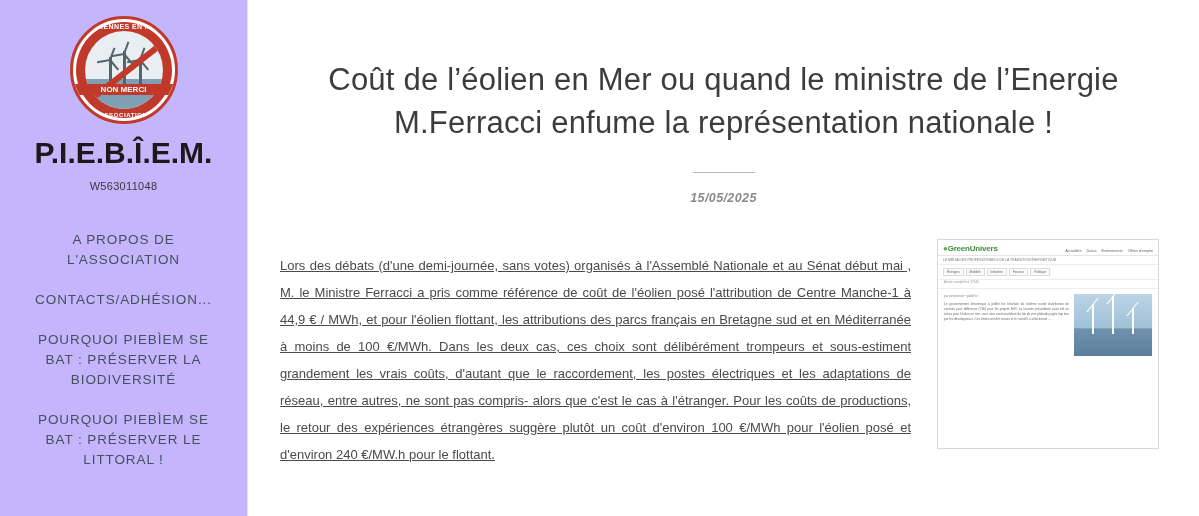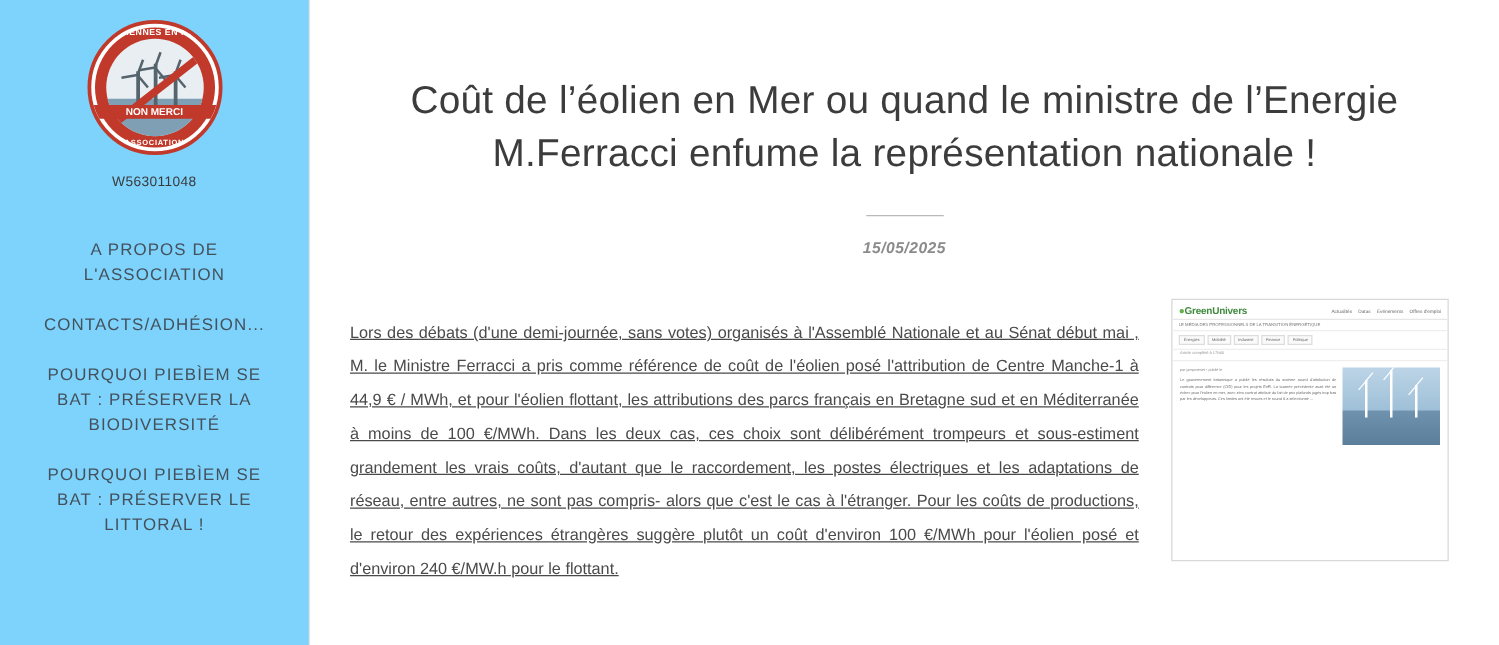--- a/index.html
+++ b/index.html
@@ -18,21 +18,21 @@
     height: 516px;
     display: flex;
     background: #ffffff;
   }
 
   
   .sidebar {
     width: 248px;
     min-width: 248px;
     height: 516px;
-    background: #7dd3fc;
+    background: #c4b5fd;
     border-right: 1px solid #e2e2e2;
     display: flex;
     flex-direction: column;
     align-items: center;
     padding-top: 16px;
     overflow: hidden;
   }
   .logo-badge {
     width: 108px;
     height: 108px;
@@ -211,21 +211,21 @@
     min-width: 222px;
     border: 1px solid #d8d8d8;
     background: #ffffff;
     font-size: 3.6px;
     color: #555;
     overflow: hidden;
     height: 210px;
   }
   .ss-top {
     display: flex;
-    align-items: center;
+    align-items: flex-end;
     justify-content: space-between;
     padding: 4px 5px 2px 5px;
     border-bottom: 1px solid #e6e6e6;
   }
   .ss-logo {
     font-size: 8px;
     font-weight: bold;
     color: #3f8a3f;
     letter-spacing: -.2px;
   }
@@ -338,20 +338,21 @@
           <span class="blade b1"></span>
             <span class="blade b2"></span>
             <span class="blade b3"></span>
         </div>
         <div class="logo-slash"></div>
       </div>
       <div class="logo-mid-text">NON MERCI</div>
       <div class="logo-bot-text">ASSOCIATION</div>
     </div>
 
+    <div class="brand">P.I.E.B.Î.E.M.</div>
     <div class="assoc-num">W563011048</div>
 
     <nav class="nav">
       <a class="nav-item">A PROPOS DE L'ASSOCIATION</a>
       <a class="nav-item">CONTACTS/ADHÉSION...</a>
       <a class="nav-item">POURQUOI PIEBÌEM SE BAT : PRÉSERVER LA BIODIVERSITÉ</a>
       <a class="nav-item">POURQUOI PIEBÌEM SE BAT : PRÉSERVER LE LITTORAL !</a>
     </nav>
   </aside>
 

